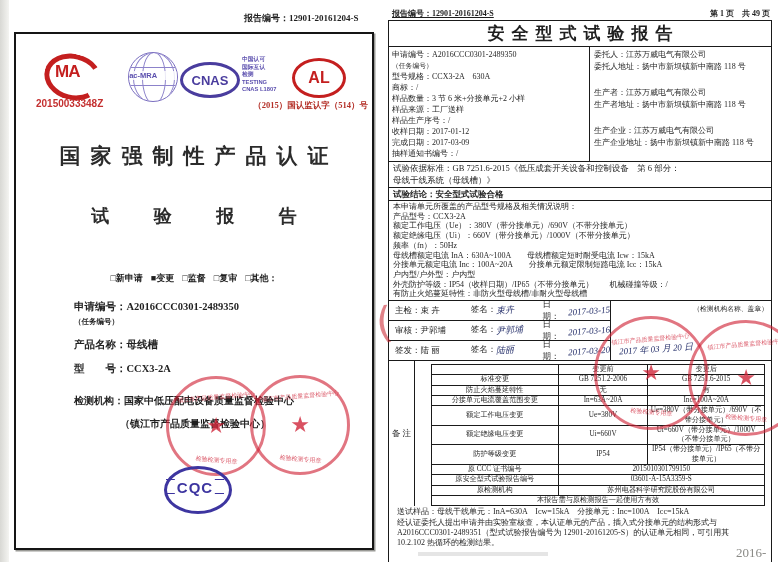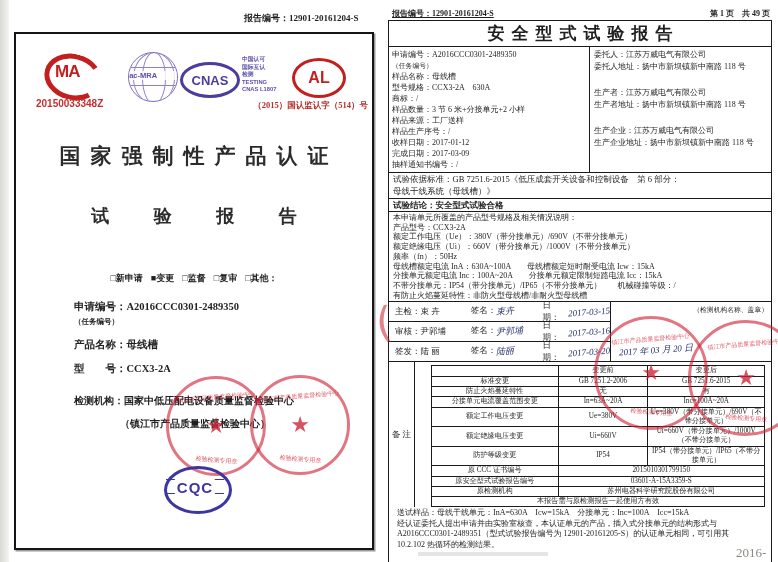--- a/index.html
+++ b/index.html
@@ -193,21 +193,20 @@
     </div>
 
     <div class="rp-titlebox">安全型式试验报告</div>
 
     <div class="rp-main">
 
       <div class="info-row">
         <div class="info-left">
           <div>申请编号：A2016CCC0301-2489350</div>
           <div class="small">（任务编号）</div>
-          <div>样品名称：母线槽</div>
           <div>型号规格：CCX3-2A　630A</div>
           <div>商标：/</div>
           <div>样品数量：3 节 6 米+分接单元+2 小样</div>
           <div>样品来源：工厂送样</div>
           <div>样品生产序号：/</div>
           <div>收样日期：2017-01-12</div>
           <div>完成日期：2017-03-09</div>
           <div>抽样通知书编号：/</div>
         </div>
         <div class="info-right">
@@ -228,21 +227,22 @@
       <div class="concl-row">试验结论：安全型式试验合格</div>
 
       <div class="cover-row">
         <div>本申请单元所覆盖的产品型号规格及相关情况说明：</div>
         <div>产品型号：CCX3-2A</div>
         <div>额定工作电压（Ue）：380V（带分接单元）/690V（不带分接单元）</div>
         <div>额定绝缘电压（Ui）：660V（带分接单元）/1000V（不带分接单元）</div>
         <div>频率（fn）：50Hz</div>
         <div>母线槽额定电流 InA：630A~100A　　母线槽额定短时耐受电流 Icw：15kA</div>
         <div>分接单元额定电流 Inc：100A~20A　　分接单元额定限制短路电流 Icc：15kA</div>
-        <div>不带分接单元：IP54（带分接单元）/IP65（不带分接单元）　　机械碰撞等级：/</div>
+        <div>户内型/户外型：户内型</div>
+        <div>外壳防护等级：IP54（收样日期）/IP65（不带分接单元）　　机械碰撞等级：/</div>
         <div>有防止火焰蔓延特性：非防火型母线槽/非耐火型母线槽</div>
       </div>
 
       <div class="sig-section">
         <div class="sig-left">
           <div class="sig-row">
             <span class="sig-role">主检：束 卉</span>
             <span class="sig-pair">
               <span>签名：</span>
               <span class="hand">束卉</span>

